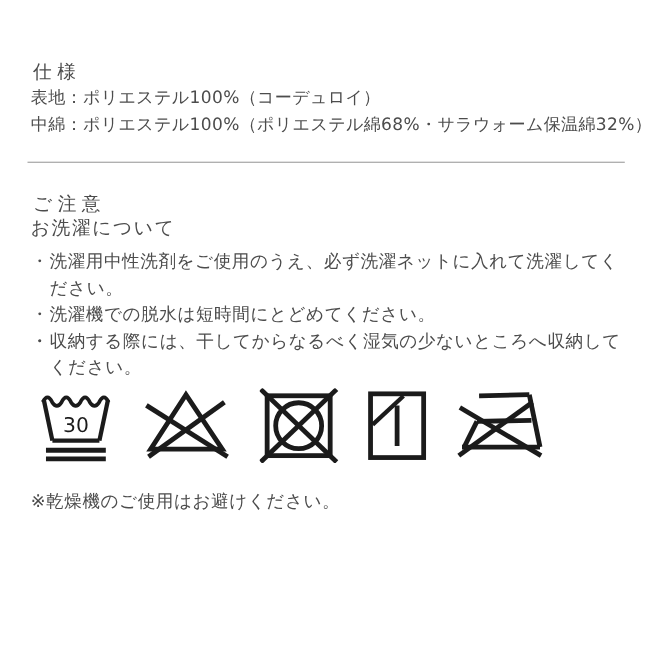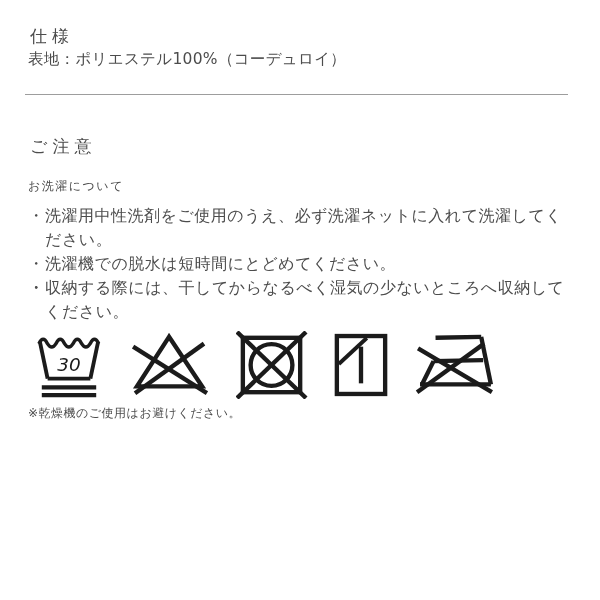--- a/index.html
+++ b/index.html
@@ -11,21 +11,21 @@
   * { margin: 0; padding: 0; box-sizing: border-box; }
   html, body {
     width: 600px;
     background: var(--bg-color);
     font-family: "DejaVu Sans", "Liberation Sans", sans-serif;
     color: var(--text-color);
   }
   .page {
     width: 592px;
     height: 600px;
-    padding: 24px 27px 0 28px;
+    padding: 54px 27px 0 28px;
     overflow: hidden;
   }
   h2.sec-heading {
     font-size: 17px;
     font-weight: 400;
     letter-spacing: 5px;
     line-height: 24px;
     margin-left: 2px;
   }
   .spec-lines { margin-top: 0; }
@@ -33,24 +33,24 @@
     font-size: 15.5px;
     line-height: 23.5px;
     letter-spacing: 0.3px;
     white-space: nowrap;
   }
   hr.divider {
     border: none;
     border-top: 1px solid var(--divider-color);
     margin: 22px -3px 0 -3px;
   }
-  .caution-heading { margin-top: 40px; font-size: 16px; font-family: Liberation Serif, serif; }
+  .caution-heading { margin-top: 26px; font-size: 16px; }
   .subheading {
-    margin-top: 17px;
-    font-size: 12px;
+    margin-top: 0;
+    font-size: 17px;
     letter-spacing: 1.5px;
     line-height: 20px;
   }
   ul.notes {
     list-style: none;
     margin-top: 8px;
     font-size: 16px;
     line-height: 24px;
     letter-spacing: 0.5px;
   }
@@ -62,48 +62,48 @@
     position: absolute;
     left: 0;
     top: 0;
   }
   .symbols {
     margin-top: 7px;
     margin-left: 6px;
     display: flex;
     align-items: flex-start;
     gap: 25px;
-    font-style: italic;
   }
   .symbols svg {
     color: var(--symbol-color);
     display: block;
   }
   .symbols svg text {
     fill: var(--symbol-color);
     font-family: "DejaVu Sans", "Liberation Sans", sans-serif;
     font-size: 19px;
     font-weight: 500;
   }
   .dryer-note {
-    margin-top: 3px;
-    font-size: 12px;
+    margin-top: 24px;
+    font-size: 16px;
     letter-spacing: 0.5px;
     line-height: 22px;
   }
 </style>
 </head>
 <body>
 
 <div class="page">
 
   <section>
     <h2 class="sec-heading">仕様</h2>
     <div class="spec-lines">
       <p class="spec-line">表地：ポリエステル100%（コーデュロイ）</p>
+      <p class="spec-line">中綿：ポリエステル100%（ポリエステル綿68%・サラウォーム保温綿32%）</p>
     </div>
   </section>
 
   <hr class="divider">
 
   <section>
     <h2 class="sec-heading caution-heading">ご注意</h2>
     <p class="subheading">お洗濯について</p>
 
     <ul class="notes">

